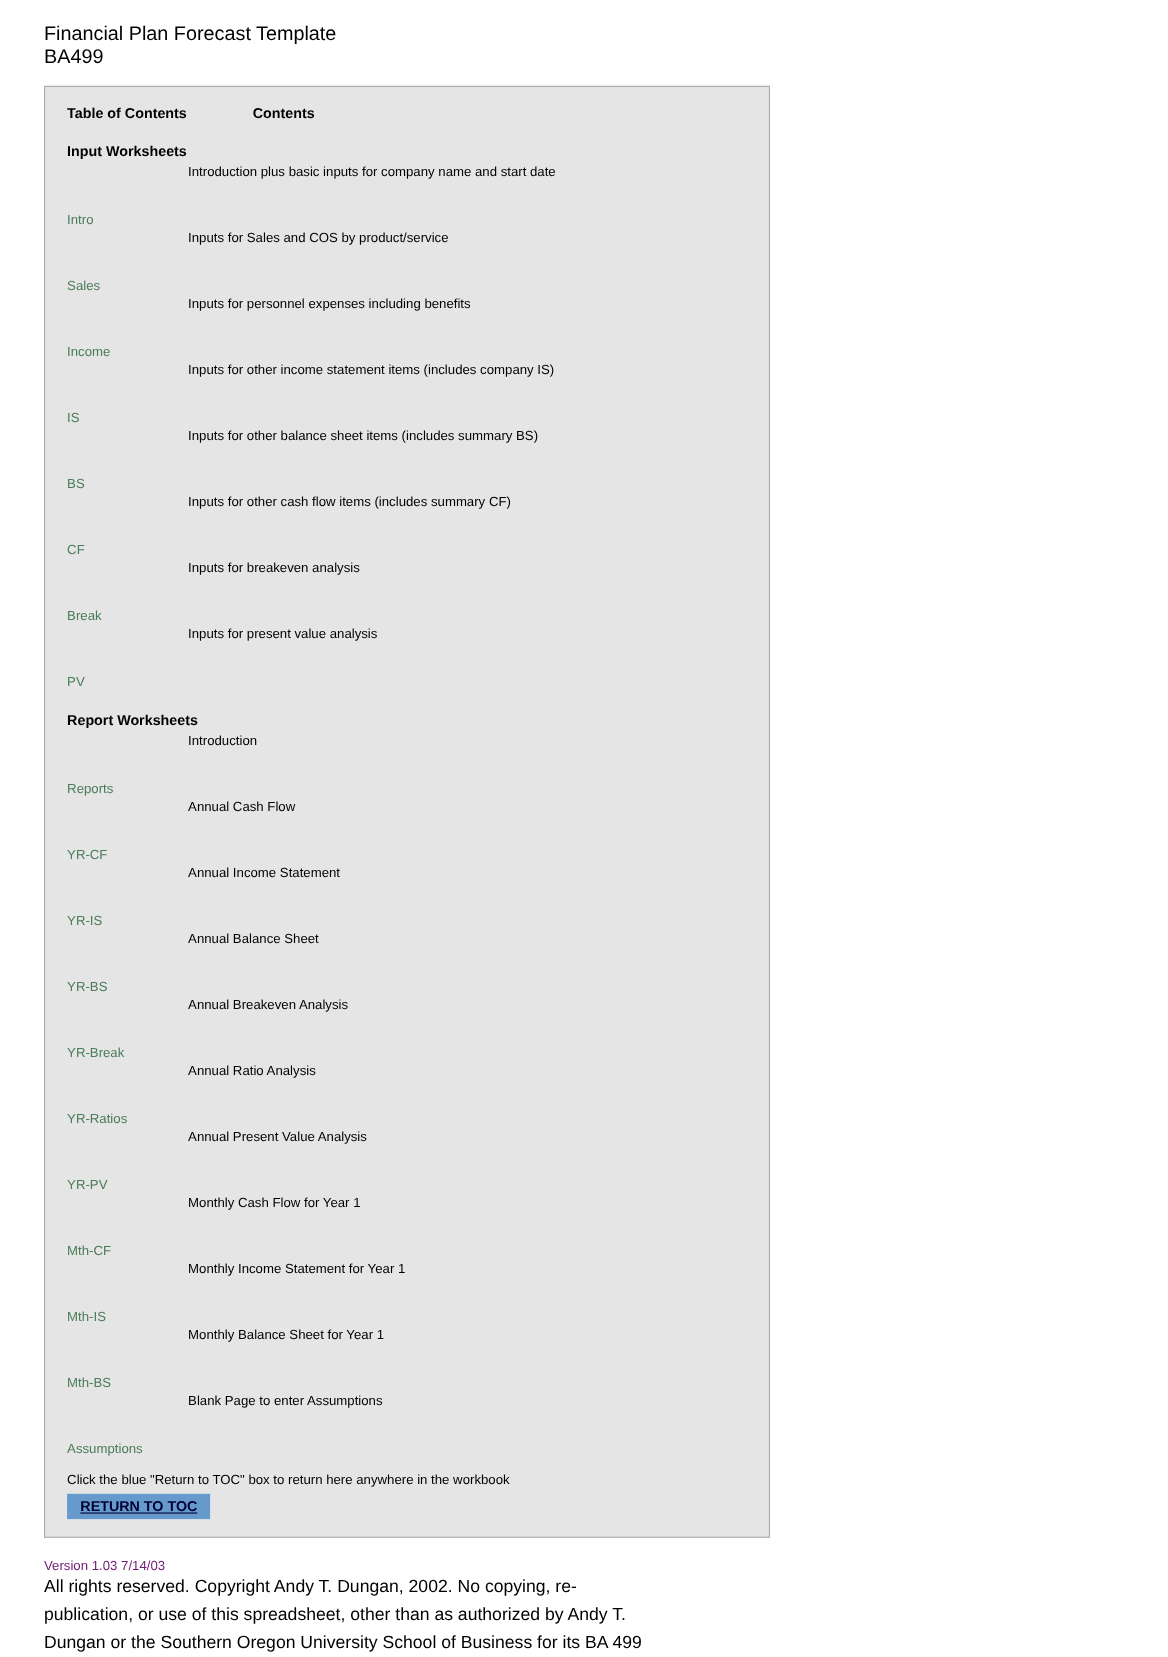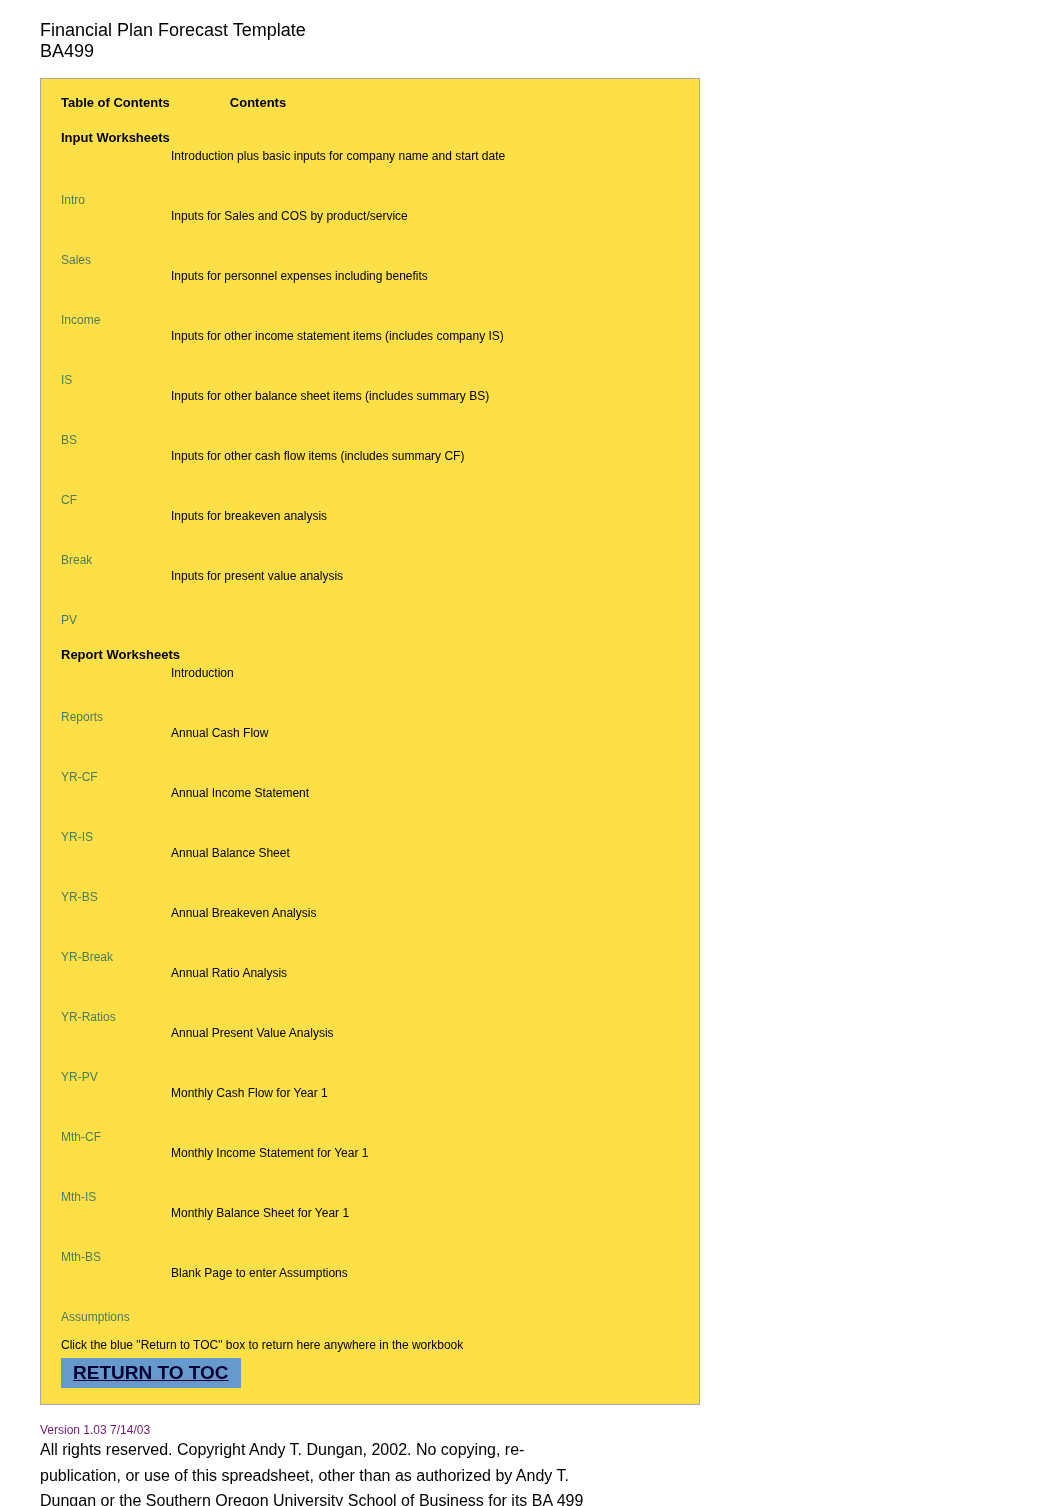--- a/index.html
+++ b/index.html
@@ -12,21 +12,21 @@
     }
     .page-header {
       margin-bottom: 16px;
     }
     .page-header .title {
       font-size: 18px;
       color: #000;
     }
     .toc-box {
       border: 1px solid #aaa;
-      background: #fde047;
+      background: #e5e5e5;
       padding: 16px 20px;
       max-width: 660px;
       margin-bottom: 18px;
     }
     .toc-header {
       display: flex;
       gap: 60px;
       margin-bottom: 12px;
       font-size: 13px;
       font-weight: bold;
@@ -59,21 +59,21 @@
       margin-top: 14px;
       font-size: 12px;
       color: #000;
     }
     .return-btn {
       display: inline-block;
       margin-top: 6px;
       background: #6699cc;
       color: #000033;
       padding: 4px 12px;
-      font-size: 19px;
+      font-size: 13px;
       font-weight: bold;
       cursor: pointer;
       text-decoration: underline;
       border: none;
     }
     .version-line {
       font-size: 12px;
       color: #701a75;
     }
     .copyright-text {

